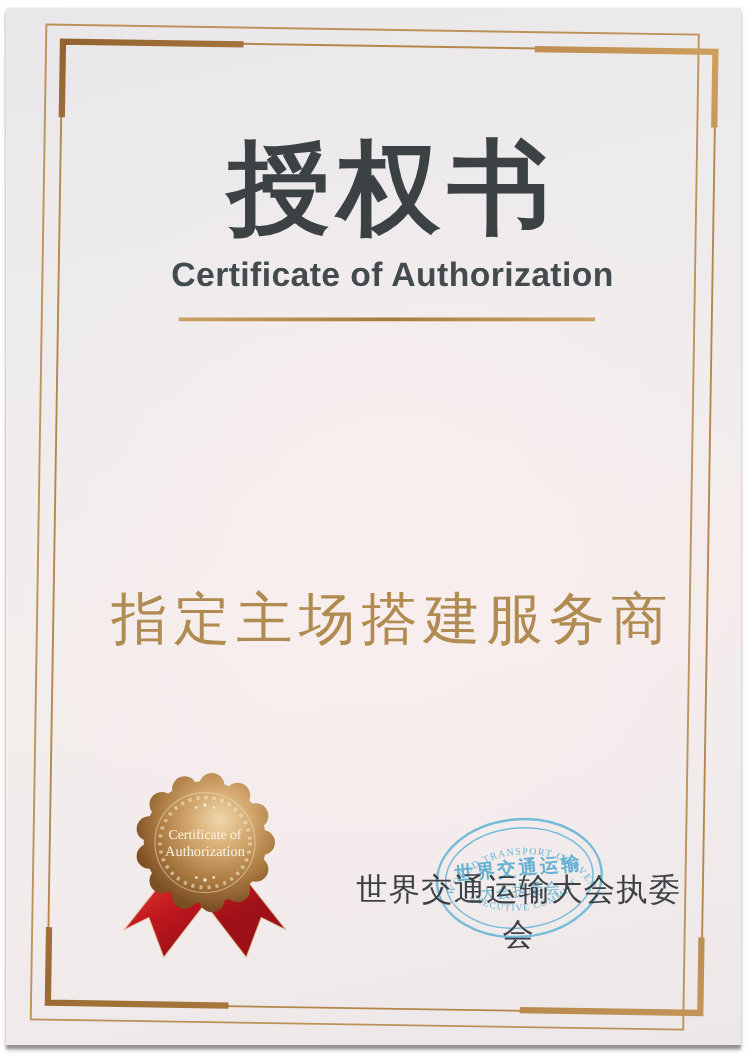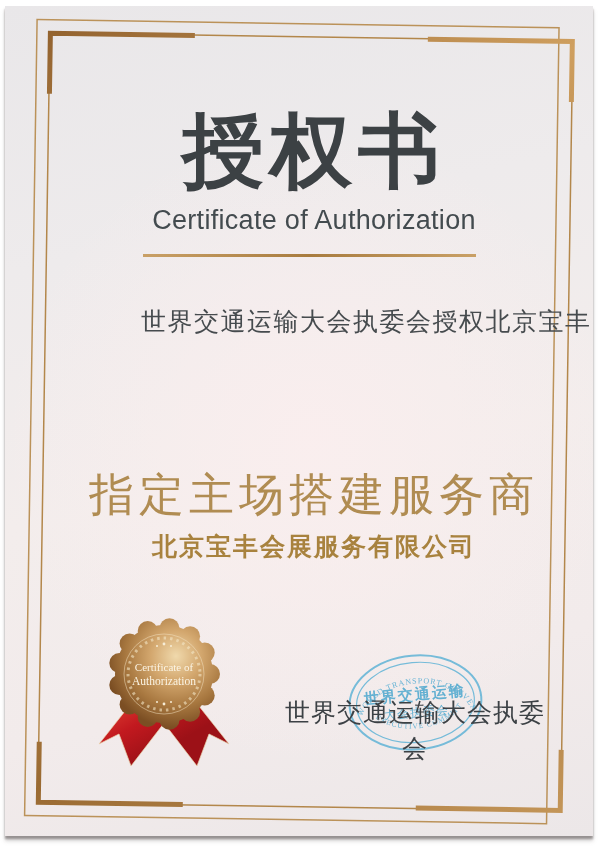--- a/index.html
+++ b/index.html
@@ -11,21 +11,21 @@
   .paper{
     position:absolute;left:5px;top:6px;width:588px;height:830px;
     background:
       radial-gradient(ellipse 75% 55% at 52% 53%, rgba(250,238,238,.95) 0%, rgba(250,238,238,0) 70%),
       linear-gradient(168deg,#e9e7e9 0%,#eeebec 28%,#f3edec 55%,#f2ebeb 78%,#ece7e8 100%);
     box-shadow:0 3px 2px rgba(96,90,90,.55), 0 5px 4px rgba(140,135,135,.35);
   }
   .frame{position:absolute;left:0;top:0;transform:rotate(0.9deg);transform-origin:60px 20px;}
   .centerwrap{position:absolute;left:30px;right:0;text-align:center;}
   .title-cn{top:96px;font-size:82px;font-weight:700;letter-spacing:6px;color:#3c4144;line-height:1.2;}
-  .title-en{top:199px;font-size:27px;font-weight:400;letter-spacing:.3px;color:#434b4f;}
+  .title-en{top:199px;font-size:27px;font-weight:700;letter-spacing:.3px;color:#434b4f;}
   .divider{position:absolute;left:138px;top:248px;width:333px;height:2.5px;
     background:linear-gradient(90deg,#c9a066,#a87c3f 50%,#c9a066);}
   .body-text{position:absolute;left:78px;top:294px;color:#464b4e;font-size:25px;
     letter-spacing:1.5px;line-height:43px;white-space:nowrap;}
   .bline.indent{padding-left:58px;}
   .headline{top:459px;font-size:45px;font-weight:500;letter-spacing:5px;color:#b08c52;text-align:center;}
   .company{top:524px;font-size:25px;font-weight:700;letter-spacing:2px;color:#a8823e;}
   .medal{position:absolute;left:86px;top:598px;}
   .stamp{position:absolute;left:336px;top:644px;transform:rotate(-5deg);opacity:.92;}
   .sign{position:absolute;left:280px;top:688px;width:260px;text-align:center;
@@ -55,26 +55,24 @@
     <path d="M 423 796.5 H 567.5 V 736" fill="none" stroke="url(#goldlg)" stroke-width="5"></path>
   </svg>
 
   <div class="centerwrap title-cn">授权书</div>
 
   <div class="centerwrap title-en">Certificate of Authorization</div>
 
   <div class="divider"></div>
 
   <div class="body-text">
-    <div class="bline indent">世界交通运输大会执委会授权北京宝丰</div>
   </div>
 
   <div class="centerwrap headline">指定主场搭建服务商</div>
 
-  <div class="centerwrap company">北京宝丰会展服务有限公司</div>
 
   <svg class="medal" width="150" height="185" viewBox="0 0 150 185">
     <defs>
       <radialGradient id="gm" cx="85" cy="52" r="72" gradientUnits="userSpaceOnUse">
         <stop offset="0" stop-color="#f0d9ac"></stop>
         <stop offset="0.35" stop-color="#d3a76e"></stop>
         <stop offset="0.7" stop-color="#a87840"></stop>
         <stop offset="1" stop-color="#7b4e23"></stop>
       </radialGradient>
       <linearGradient id="rg" x1="0" y1="95" x2="40" y2="165" gradientUnits="userSpaceOnUse">

